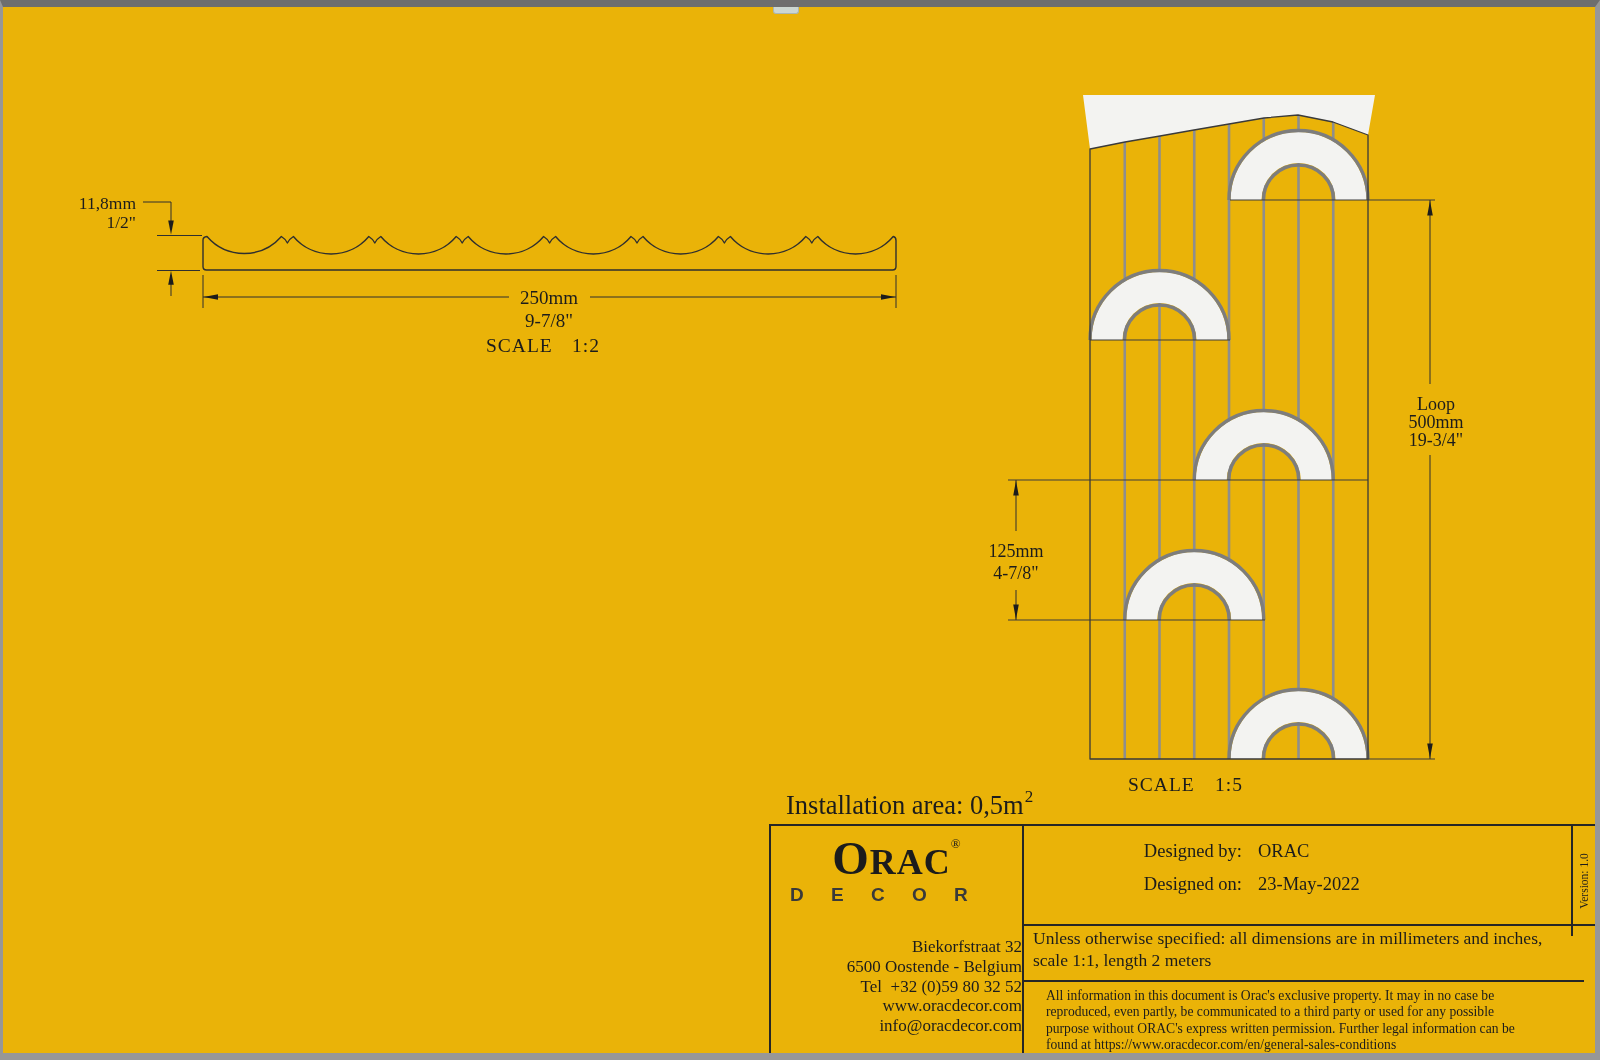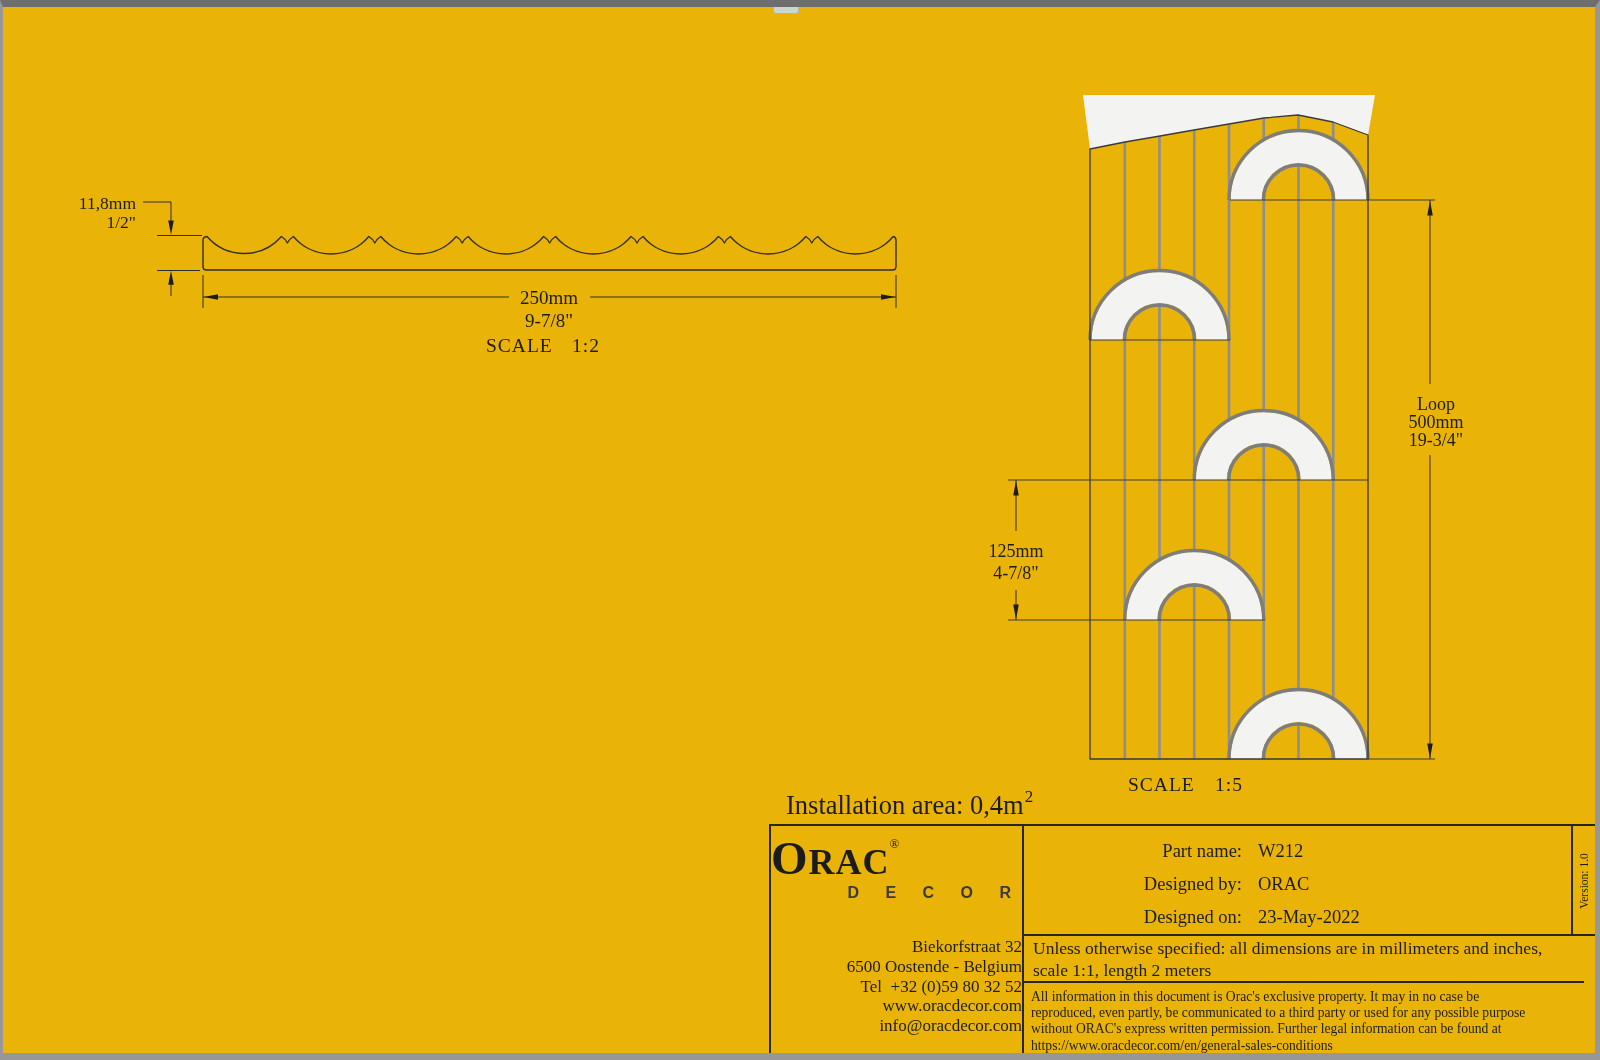--- a/index.html
+++ b/index.html
@@ -19,26 +19,26 @@
   .tblock{position:absolute;left:766px;top:817px;width:828px;height:231px;border:2px solid #262626;box-sizing:border-box;display:flex;}
   .tb-left{width:253px;border-right:2px solid #262626;box-sizing:border-box;position:relative;flex:0 0 auto;}
   .tb-right{flex:1;display:flex;flex-direction:column;position:relative;}
   .tb-fields{height:112px;border-bottom:2px solid #262626;box-sizing:border-box;position:relative;padding-top:9px;}
   .field-row{display:flex;height:33px;line-height:33px;font-size:18.5px;}
   .flabel{width:218px;text-align:right;flex:0 0 auto;}
   .fvalue{margin-left:16px;}
   .version-cell{position:absolute;right:0;top:0;height:110px;width:24px;border-left:2px solid #262626;box-sizing:border-box;}
   .version-cell span{position:absolute;left:50%;top:50%;transform:translate(-50%,-50%) rotate(-90deg);font-size:11.5px;white-space:nowrap;}
   .tb-notes{height:63px;border-bottom:2px solid #262626;box-sizing:border-box;padding:1px 8px 0 9px;font-size:17.5px;line-height:22px;width:560px;}
-  .tb-legal{flex:1;padding:6px 60px 0 7px;font-size:13.6px;line-height:16.2px;}
-  .logo{position:absolute;top:5px;left:0;width:100%;text-align:left;white-space:nowrap;}
+  .tb-legal{flex:1;padding:6px 60px 0 22px;font-size:13.6px;line-height:16.2px;}
+  .logo{position:absolute;top:5px;left:0;width:100%;text-align:center;white-space:nowrap;}
   .logo-O{font-size:47px;font-weight:700;letter-spacing:1px;}
   .logo-rac{font-size:36px;font-weight:700;letter-spacing:1px;}
   .logo-reg{font-size:13px;vertical-align:26px;}
-  .logo-sub{position:absolute;top:58px;left:0;width:100%;text-align:right;font-family:"Liberation Sans", sans-serif;font-size:16px;font-weight:600;letter-spacing:11px;text-indent:11px;color:#3a3a3a;}
+  .logo-sub{position:absolute;top:58px;left:8px;width:100%;text-align:left;font-family:"Liberation Sans", sans-serif;font-size:19px;font-weight:600;letter-spacing:11px;text-indent:11px;color:#3a3a3a;}
   .addr{position:absolute;top:111px;left:0;width:100%;text-align:right;font-size:17px;line-height:19.8px;}
   .addr div{white-space:pre;}
 </style>
 </head>
 <body>
 
 <div class="page">
   <div class="top-tab"></div>
 
   <svg width="1600" height="1060" viewBox="0 0 1600 1060">
@@ -153,41 +153,37 @@
       <path d="M1013 612.5 L1010.2 597.5 L1015.8 597.5 Z" fill="#1c1c1c"></path>
       <text class="dimtxt" x="1013" y="550" text-anchor="middle">125mm</text>
       <text class="dimtxt" x="1013" y="572" text-anchor="middle">4-7/8"</text>
 
       <text class="scaletxt" x="1125" y="784">SCALE</text>
       <text class="scaletxt" x="1212" y="784">1:5</text>
     </g>
   </svg>
 
   
-  <div class="inst-area"><span>Installation area:</span><span> 0,4m</span><sup>2</sup></div>
+  <div class="inst-area"><span>Installation area:</span><span> 0,5m</span><sup>2</sup></div>
 
   
   <div class="tblock">
     <div class="tb-left">
       <div class="logo"><span class="logo-O">O</span><span class="logo-rac">RAC</span><span class="logo-reg">®</span></div>
       <div class="logo-sub">D E C O R</div>
       <div class="addr">
         <div>Biekorfstraat 32</div>
         <div>6500 Oostende - Belgium</div>
         <div>Tel  +32 (0)59 80 32 52</div>
         <div>www.oracdecor.com</div>
         <div>info@oracdecor.com</div>
       </div>
     </div>
     <div class="tb-right">
       <div class="tb-fields">
-        <div class="field-row">
-          <span class="flabel">Part name:</span>
-          <span class="fvalue">W212</span>
-        </div>
         <div class="field-row">
           <span class="flabel">Designed by:</span>
           <span class="fvalue">ORAC</span>
         </div>
         <div class="field-row">
           <span class="flabel">Designed on:</span>
           <span class="fvalue">23-May-2022</span>
         </div>
         <div class="version-cell">
           <span>Version: 1.0</span>

